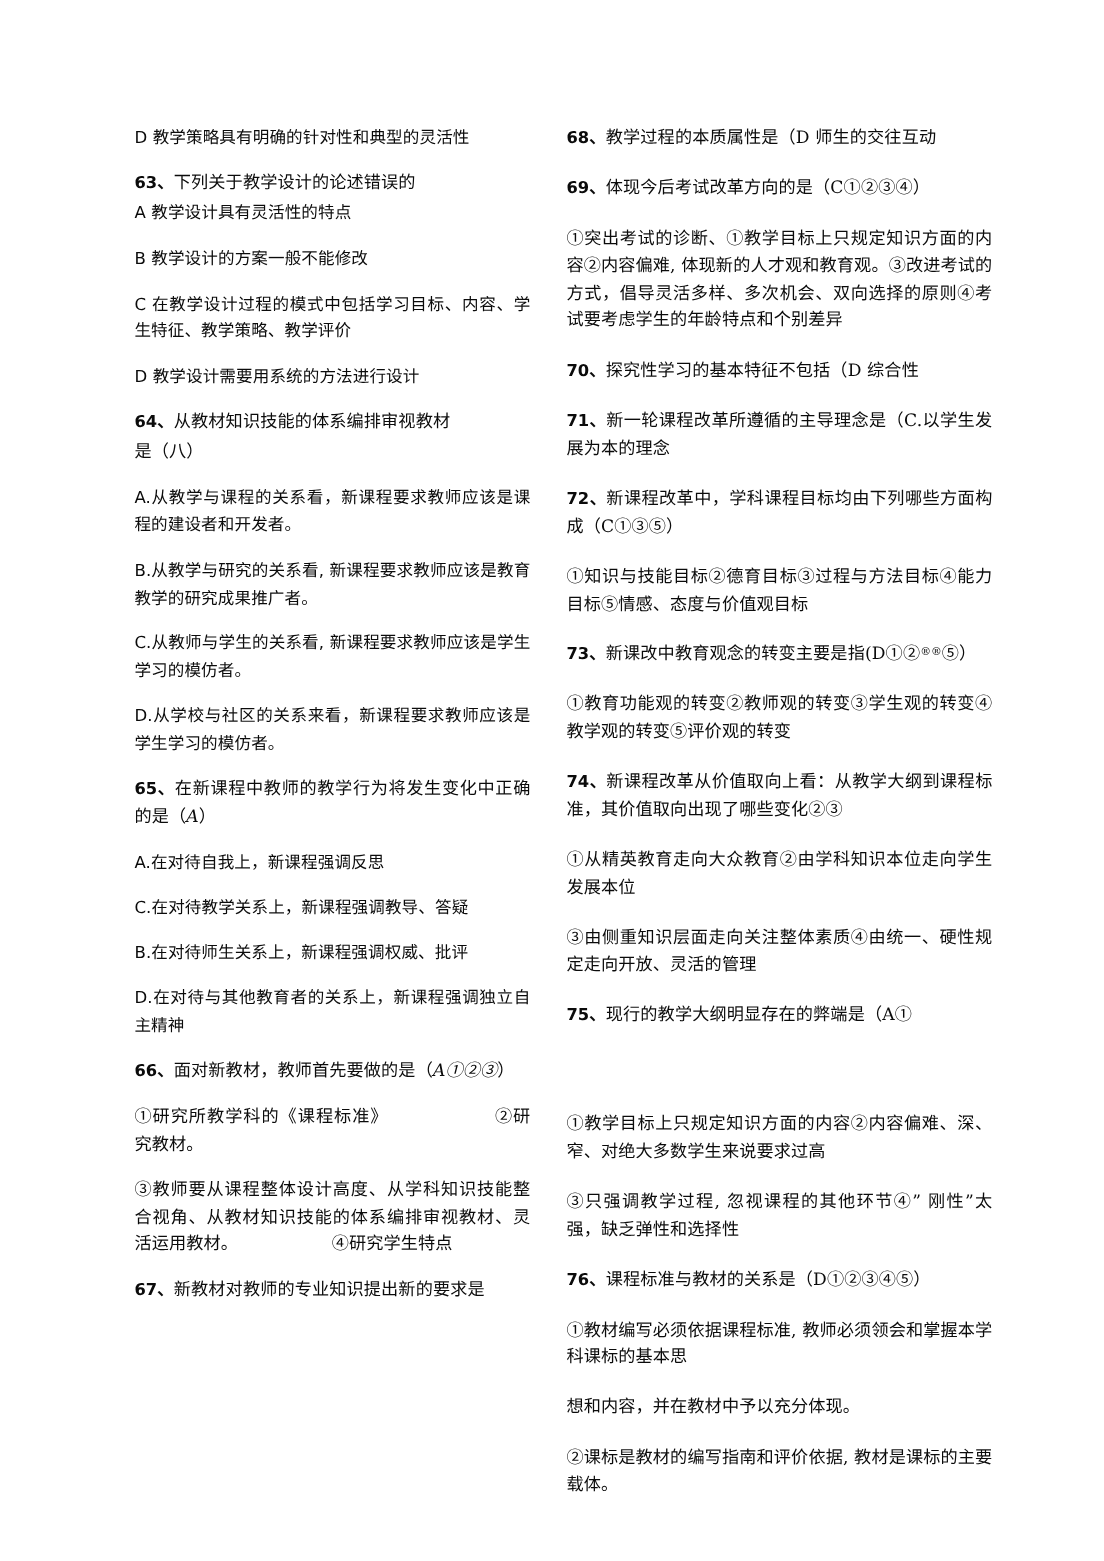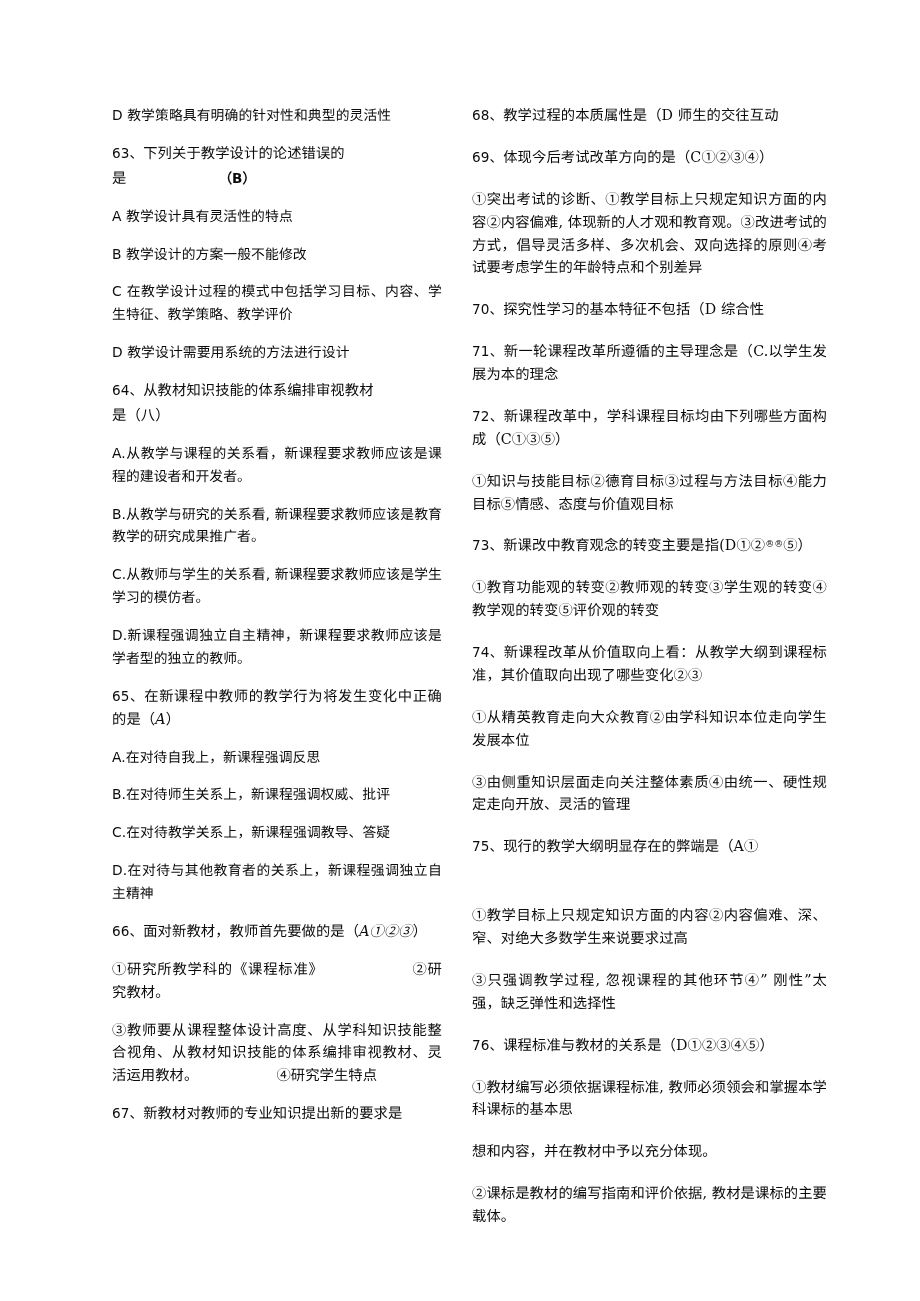--- a/index.html
+++ b/index.html
@@ -47,24 +47,24 @@
     margin: 0 0 13px 0;
     text-align: justify;
     text-justify: inter-ideograph;
     letter-spacing: 0.1px;
     word-break: break-all;
     white-space: pre-wrap;
   }
   .blk:last-child { margin-bottom: 0; }
   .gap-md { margin-bottom: 15px; }
   .gap-lg { margin-bottom: 19px; }
-  .gap-xl { margin-bottom: 46px; }
+  .gap-xl { margin-bottom: 68px; }
 
   
-  .qnum { font-weight: 400; font-family: "DejaVu Sans", "Liberation Sans", sans-serif; font-size: 13.6px; }
+  .qnum { font-weight: 700; font-family: "DejaVu Sans", "Liberation Sans", sans-serif; font-size: 13.6px; }
 
   
   .opt { font-family: "DejaVu Sans", "Liberation Sans", sans-serif; font-size: 13.8px; }
 
   
   .ans-i { font-style: italic; font-family: "DejaVu Serif", "Liberation Serif", serif; }
   .ans-b { font-family: "DejaVu Sans", "Liberation Sans", sans-serif; font-weight: 700; font-size: 13.6px; }
 
   .tiny-circ { font-size: 9px; vertical-align: 0.35em; letter-spacing: 0; }
 
@@ -78,49 +78,48 @@
 
 <div class="page">
   <div class="columns">
 
     <div class="col">
 
       <p class="blk gap-md"><span class="opt">D 教学策略具有明确的针对性和典型的灵活性</span></p>
 
       <p class="blk" style="margin-bottom:2px"><span class="qnum">63、</span><span>下列关于教学设计的论述错误的</span></p>
 
-      <p class="blk gap-md"><span>是</span><span class="pad-wide"></span><span class="ans-b">（B）</span></p>
 
       <p class="blk gap-md"><span class="opt">A 教学设计具有灵活性的特点</span></p>
 
       <p class="blk gap-md"><span class="opt">B 教学设计的方案一般不能修改</span></p>
 
       <p class="blk gap-md"><span class="opt">C 在教学设计过程的模式中包括学习目标、内容、学生特征、教学策略、教学评价</span></p>
 
       <p class="blk gap-md"><span class="opt">D 教学设计需要用系统的方法进行设计</span></p>
 
       <p class="blk" style="margin-bottom:2px"><span class="qnum">64、</span><span>从教材知识技能的体系编排审视教材</span></p>
 
       <p class="blk gap-md"><span>是（八）</span></p>
 
       <p class="blk gap-md"><span class="opt">A.从教学与课程的关系看，新课程要求教师应该是课程的建设者和开发者。</span></p>
 
       <p class="blk gap-md"><span class="opt">B.从教学与研究的关系看, 新课程要求教师应该是教育教学的研究成果推广者。</span></p>
 
       <p class="blk gap-md"><span class="opt">C.从教师与学生的关系看, 新课程要求教师应该是学生学习的模仿者。</span></p>
 
-      <p class="blk gap-md"><span class="opt">D.新课程强调独立自主精神，新课程要求教师应该是学者型的独立的教师。</span></p>
+      <p class="blk gap-md"><span class="opt">D.从学校与社区的关系来看，新课程要求教师应该是学生学习的模仿者。</span></p>
 
       <p class="blk gap-md"><span class="qnum">65、</span><span>在新课程中教师的教学行为将发生变化中正确的是（</span><span class="ans-i">A</span><span>）</span></p>
 
       <p class="blk gap-md"><span class="opt">A.在对待自我上，新课程强调反思</span></p>
 
+      <p class="blk gap-md"><span class="opt">C.在对待教学关系上，新课程强调教导、答疑</span></p>
+
       <p class="blk gap-md"><span class="opt">B.在对待师生关系上，新课程强调权威、批评</span></p>
-
-      <p class="blk gap-md"><span class="opt">C.在对待教学关系上，新课程强调教导、答疑</span></p>
 
       <p class="blk gap-md"><span class="opt">D.在对待与其他教育者的关系上，新课程强调独立自主精神</span></p>
 
       <p class="blk gap-md"><span class="qnum">66、</span><span>面对新教材，教师首先要做的是（</span><span class="ans-i">A①②③</span><span>）</span></p>
 
       <p class="blk gap-md"><span>①研究所教学科的《课程标准》</span><span class="pad-mid"></span><span>②研究教材。</span></p>
 
       <p class="blk gap-md"><span>③教师要从课程整体设计高度、从学科知识技能整合视角、从教材知识技能的体系编排审视教材、灵活运用教材。</span><span class="pad-nar"></span><span>④研究学生特点</span></p>
 
       <p class="blk gap-md"><span class="qnum">67、</span><span>新教材对教师的专业知识提出新的要求是</span></p>

